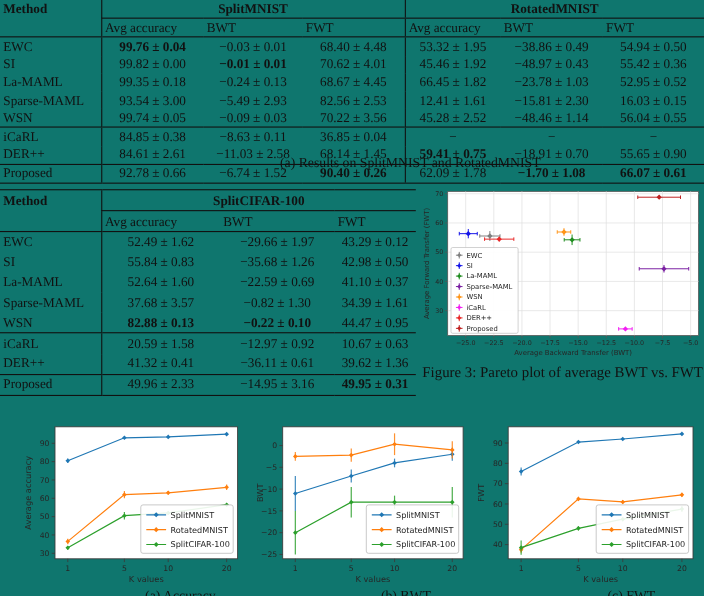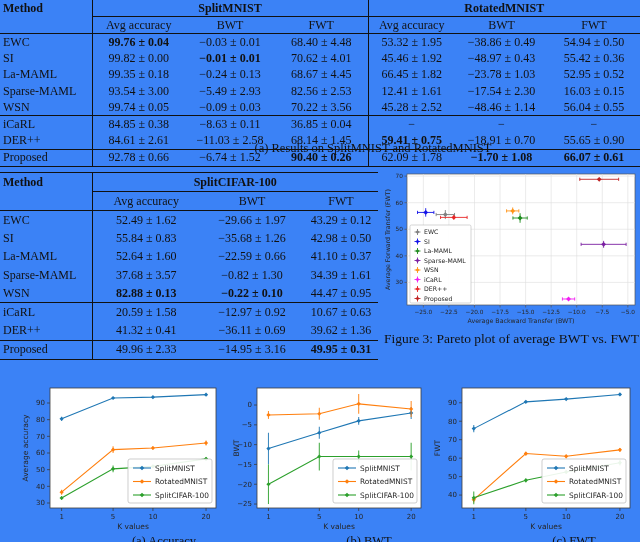--- a/index.html
+++ b/index.html
@@ -1,23 +1,23 @@
 <!DOCTYPE html>
 <html><head>
 <meta charset="utf-8">
 <style>
   html,body{margin:0;padding:0;background:#fff;}
-  .page{position:relative;width:640px;height:542px;overflow:hidden;background:#3b82f6;
+  .page{position:relative;width:640px;height:542px;overflow:hidden;background:#0f766e;
         font-family:"Liberation Serif",serif;color:#111;}
   .tblwrap{position:absolute;}
   table.tbl{border-collapse:collapse;table-layout:fixed;font-size:12px;color:#111;}
   table.tbl th,table.tbl td{padding:0.6px 3px;white-space:nowrap;font-weight:normal;overflow:hidden;}
   table.tbl .methodh{text-align:left;font-weight:bold;vertical-align:top;}
   table.tbl .grouph{text-align:center;font-weight:bold;border-bottom:1px solid #111;}
-  table.tbl .subh{text-align:center;}
+  table.tbl .subh{text-align:left;}
   table.tbl .hb{border-bottom:1px solid #111;}
   table.tbl .vline{border-left:1px solid #111;}
   table.tbl td.m{text-align:left;}
   table.tbl td.c{text-align:center;}
   table.tbl td.bold{font-weight:bold;text-align:center;}
   table.tbl tr.rt td{border-top:1px solid #111;}
   table.tbl tr.lastrow td{border-bottom:1.4px solid #111;}
   table.tbl.topline thead tr:first-child th{border-top:1.4px solid #111;}
   table.tblB th,table.tblB td{padding:1.6px 3px;}
   .cap{position:absolute;font-size:12.5px;color:#111;white-space:nowrap;}
@@ -83,21 +83,21 @@
             <td class="c vline">66.45 ± 1.82</td>
             <td class="c">−23.78 ± 1.03</td>
             <td class="c">52.95 ± 0.52</td>
           </tr>
           <tr>
             <td class="m">Sparse-MAML</td>
             <td class="c vline">93.54 ± 3.00</td>
             <td class="c">−5.49 ± 2.93</td>
             <td class="c">82.56 ± 2.53</td>
             <td class="c vline">12.41 ± 1.61</td>
-            <td class="c">−17.54 ± 2.30</td>
+            <td class="c">−15.81 ± 2.30</td>
             <td class="c">16.03 ± 0.15</td>
           </tr>
           <tr>
             <td class="m">WSN</td>
             <td class="c vline">99.74 ± 0.05</td>
             <td class="c">−0.09 ± 0.03</td>
             <td class="c">70.22 ± 3.56</td>
             <td class="c vline">45.28 ± 2.52</td>
             <td class="c">−48.46 ± 1.14</td>
             <td class="c">56.04 ± 0.55</td>
@@ -162,21 +162,21 @@
           </tr>
           <tr>
             <td class="m">SI</td>
             <td class="c vline">55.84 ± 0.83</td>
             <td class="c">−35.68 ± 1.26</td>
             <td class="c">42.98 ± 0.50</td>
           </tr>
           <tr>
             <td class="m">La-MAML</td>
             <td class="c vline">52.64 ± 1.60</td>
-            <td class="c">−22.59 ± 0.66</td>
+            <td class="c">−22.59 ± 0.69</td>
             <td class="c">41.10 ± 0.37</td>
           </tr>
           <tr>
             <td class="m">Sparse-MAML</td>
             <td class="c vline">37.68 ± 3.57</td>
             <td class="c">−0.82 ± 1.30</td>
             <td class="c">34.39 ± 1.61</td>
           </tr>
           <tr>
             <td class="m">WSN</td>
@@ -186,21 +186,21 @@
           </tr>
           <tr class="rt">
             <td class="m">iCaRL</td>
             <td class="c vline">20.59 ± 1.58</td>
             <td class="c">−12.97 ± 0.92</td>
             <td class="c">10.67 ± 0.63</td>
           </tr>
           <tr>
             <td class="m">DER++</td>
             <td class="c vline">41.32 ± 0.41</td>
-            <td class="c">−36.11 ± 0.69</td>
+            <td class="c">−36.11 ± 0.61</td>
             <td class="c">39.62 ± 1.36</td>
           </tr>
           <tr class="rt rt lastrow">
             <td class="m">Proposed</td>
             <td class="c vline">49.96 ± 2.33</td>
             <td class="c">−14.95 ± 3.16</td>
             <td class="c bold">49.95 ± 0.31</td>
           </tr>
         </tbody>
       </table>

